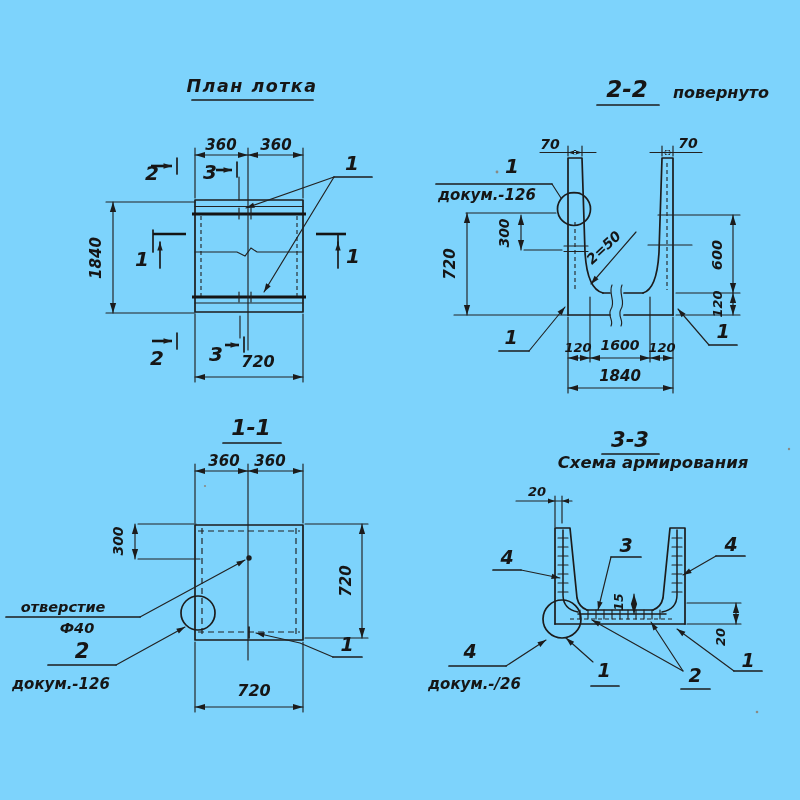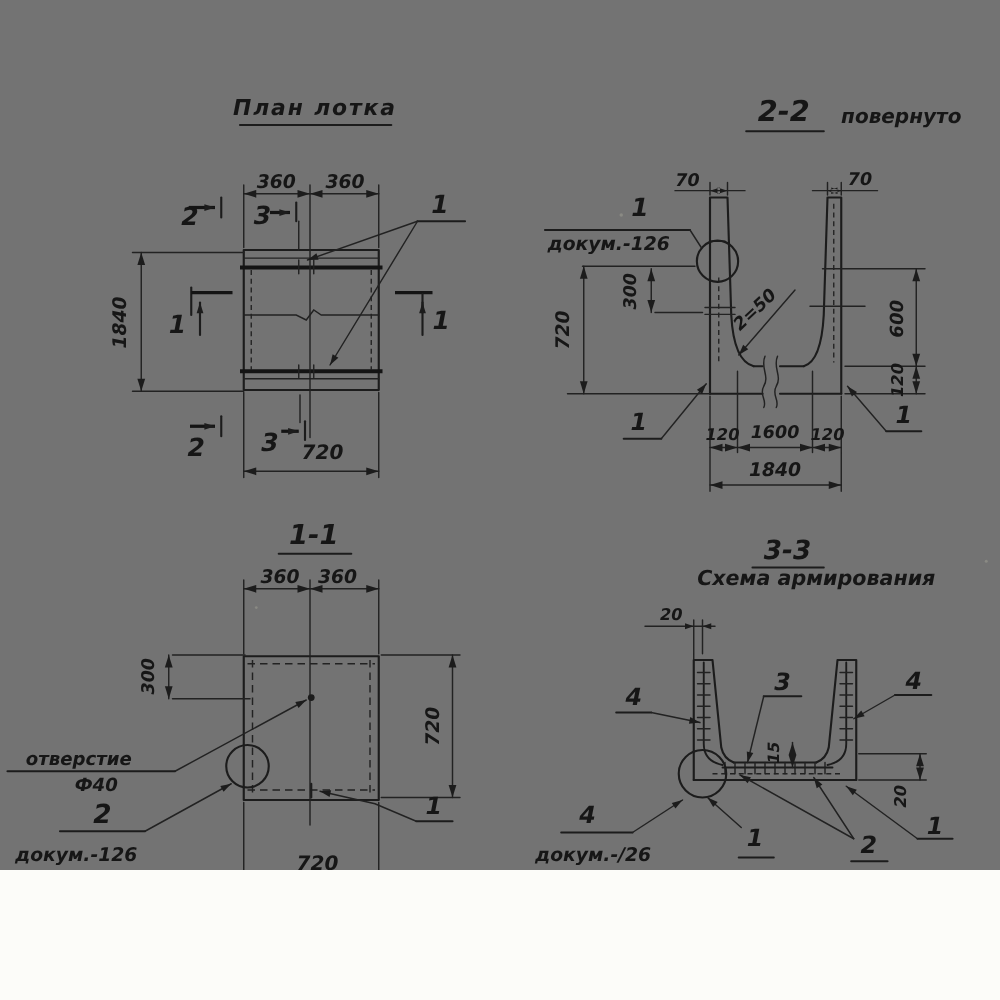--- a/index.html
+++ b/index.html
@@ -1,16 +1,16 @@
 <!DOCTYPE html>
 <html><head>
 <meta charset="utf-8">
 <style>
   html,body{margin:0;padding:0;background:#fcfcf9;}
-  .page{width:800px;height:696px;position:relative;background:#737373;overflow:hidden;}
+  .page{width:800px;height:800px;position:relative;background:#7dd3fc;overflow:hidden;}
   svg{display:block;}
   .ln{stroke:#1c1c1c;stroke-width:1.7;fill:none;stroke-linecap:round;stroke-linejoin:round;}
   .th{stroke:#141414;stroke-width:3.1;fill:none;stroke-linecap:butt;}
   .tn{stroke:#222;stroke-width:1.15;fill:none;stroke-linecap:round;}
   .mk{stroke:#141414;stroke-width:2.6;fill:none;stroke-linecap:butt;}
   .rb{stroke:#1c1c1c;stroke-width:1.5;fill:none;stroke-linecap:round;}
   .dsh{stroke:#222;stroke-width:1.15;fill:none;stroke-dasharray:6 4;}
   .dsh2{stroke:#222;stroke-width:1.1;fill:none;stroke-dasharray:4 3;}
   .fil{fill:#1c1c1c;stroke:none;}
   .txt{font-family:"DejaVu Sans",sans-serif;font-style:italic;font-weight:bold;

